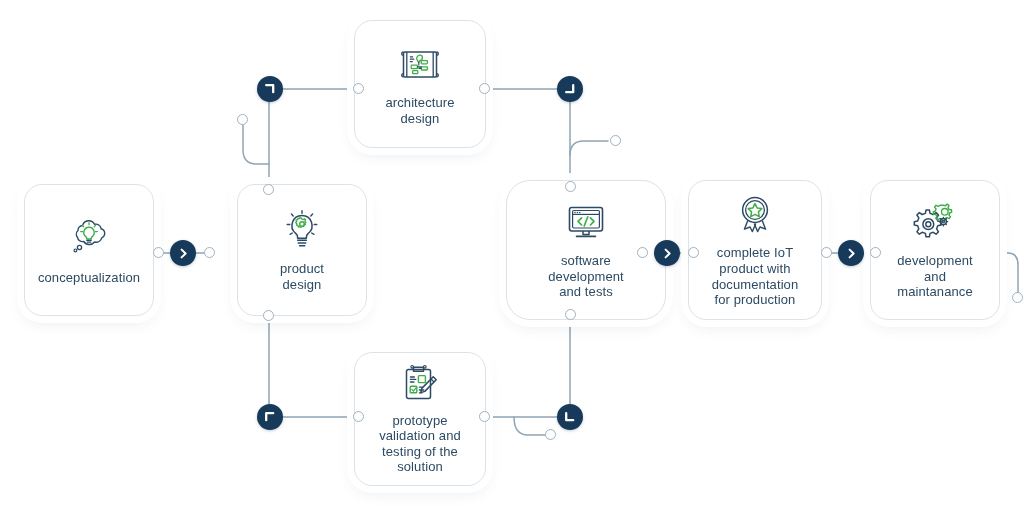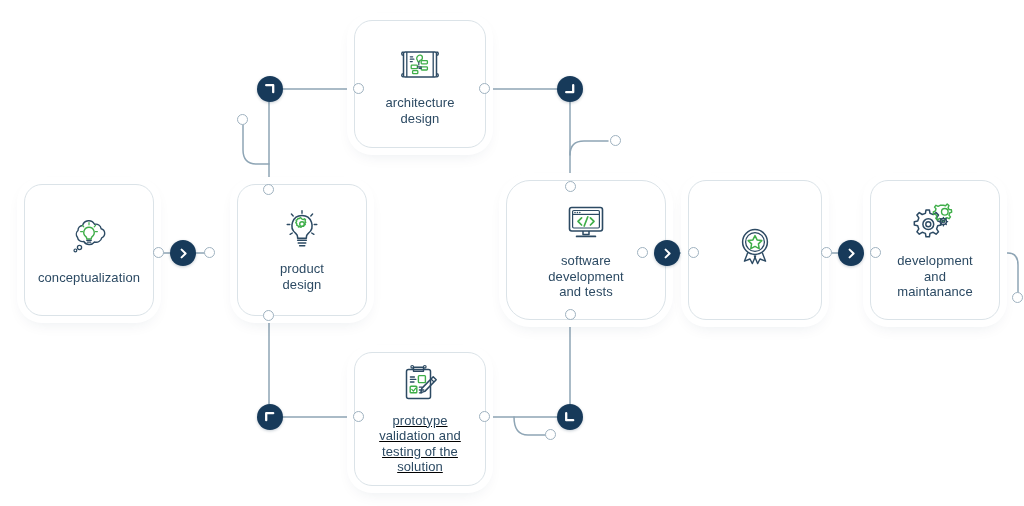--- a/index.html
+++ b/index.html
@@ -41,21 +41,21 @@
     line-height:15.6px;
     text-align:center;
     letter-spacing:.1px;
     white-space:pre-line;
   }
 
   
   .c-concept   {left:24px;  top:184px; width:130px; height:132px;}
   .c-product   {left:204px; top:184px; width:130px; height:132px;margin-left:33px;}
   .c-arch      {left:354px; top:20px;  width:132px; height:128px;}
-  .c-proto     {left:354px; top:352px; width:132px; height:134px;text-decoration:underline;}
+  .c-proto     {left:354px; top:352px; width:132px; height:134px;}
   .c-software  {left:506px; top:180px; width:160px; height:140px;border-radius:24px;}
   .c-iot       {left:688px; top:180px; width:134px; height:140px;}
   .c-devmaint  {left:870px; top:180px; width:130px; height:140px;}
 
   
   .c-concept .ico{margin-bottom:10px;}
 
   
   .chev{
     position:absolute;
@@ -281,20 +281,24 @@
   <div class="card c-iot">
     <span class="ico">
       <svg width="46" height="42" viewBox="0 0 46 42">
         <circle cx="23" cy="16" r="12.4" fill="none" stroke="#2c4a63" stroke-width="1.5"></circle>
         <circle cx="23" cy="16" r="9.4" fill="none" stroke="#2c4a63" stroke-width="1.3"></circle>
         <path d="M23 9.6l2.1 4.3 4.7.7-3.4 3.3.8 4.7-4.2-2.2-4.2 2.2.8-4.7-3.4-3.3 4.7-.7z" fill="none" stroke="#3fae49" stroke-width="1.5" stroke-linejoin="round"></path>
         <path d="M15.8 26.6l-3.4 8.6 5.6-2.2 2.4 4.6 3.4-8" fill="none" stroke="#2c4a63" stroke-width="1.4" stroke-linejoin="round"></path>
         <path d="M30.2 26.6l3.4 8.6-5.6-2.2-2.4 4.6-3.4-8" fill="none" stroke="#2c4a63" stroke-width="1.4" stroke-linejoin="round"></path>
       </svg>
     </span>
+    <span class="lbl">complete IoT
+product with
+documentation
+for production</span>
   </div>
 
   <div class="card c-devmaint">
     <span class="ico">
       <svg width="46" height="42" viewBox="0 0 46 42">
         <path d="M18 11.4l3.2 1.1 2.9-1.9 2.4 2.4-1.9 2.9 1.1 3.2 3.4.6v3.4l-3.4.6-1.1 3.2 1.9 2.9-2.4 2.4-2.9-1.9-3.2 1.1-.6 3.4h-3.4l-.6-3.4-3.2-1.1-2.9 1.9-2.4-2.4 1.9-2.9-1.1-3.2-3.4-.6v-3.4l3.4-.6 1.1-3.2-1.9-2.9 2.4-2.4 2.9 1.9 3.2-1.1.6-3.4h3.4z" fill="none" stroke="#2c4a63" stroke-width="1.5" stroke-linejoin="round"></path>
         <circle cx="16.3" cy="22.2" r="5.4" fill="none" stroke="#2c4a63" stroke-width="1.5"></circle>
         <circle cx="16.3" cy="22.2" r="2.5" fill="none" stroke="#2c4a63" stroke-width="1.4"></circle>
         <path d="M31.4 3.2l2.2.5 1.6-1.6 1.8 1.4-.9 2.1 1 2 2.3.2.3 2.3-2.1.9-.6 2.2 1.5 1.7-1.5 1.8-2.1-1-2 1-.3 2.3-2.3.2-.8-2.1-2.2-.6-1.7 1.5-1.8-1.5 1-2.1-1-2-2.3-.3-.2-2.3 2.1-.8.6-2.2-1.5-1.7 1.5-1.8 2.1 1 2-1z" fill="none" stroke="#3fae49" stroke-width="1.4" stroke-linejoin="round"></path>
         <circle cx="32.8" cy="9.8" r="3.3" fill="none" stroke="#3fae49" stroke-width="1.4"></circle>

